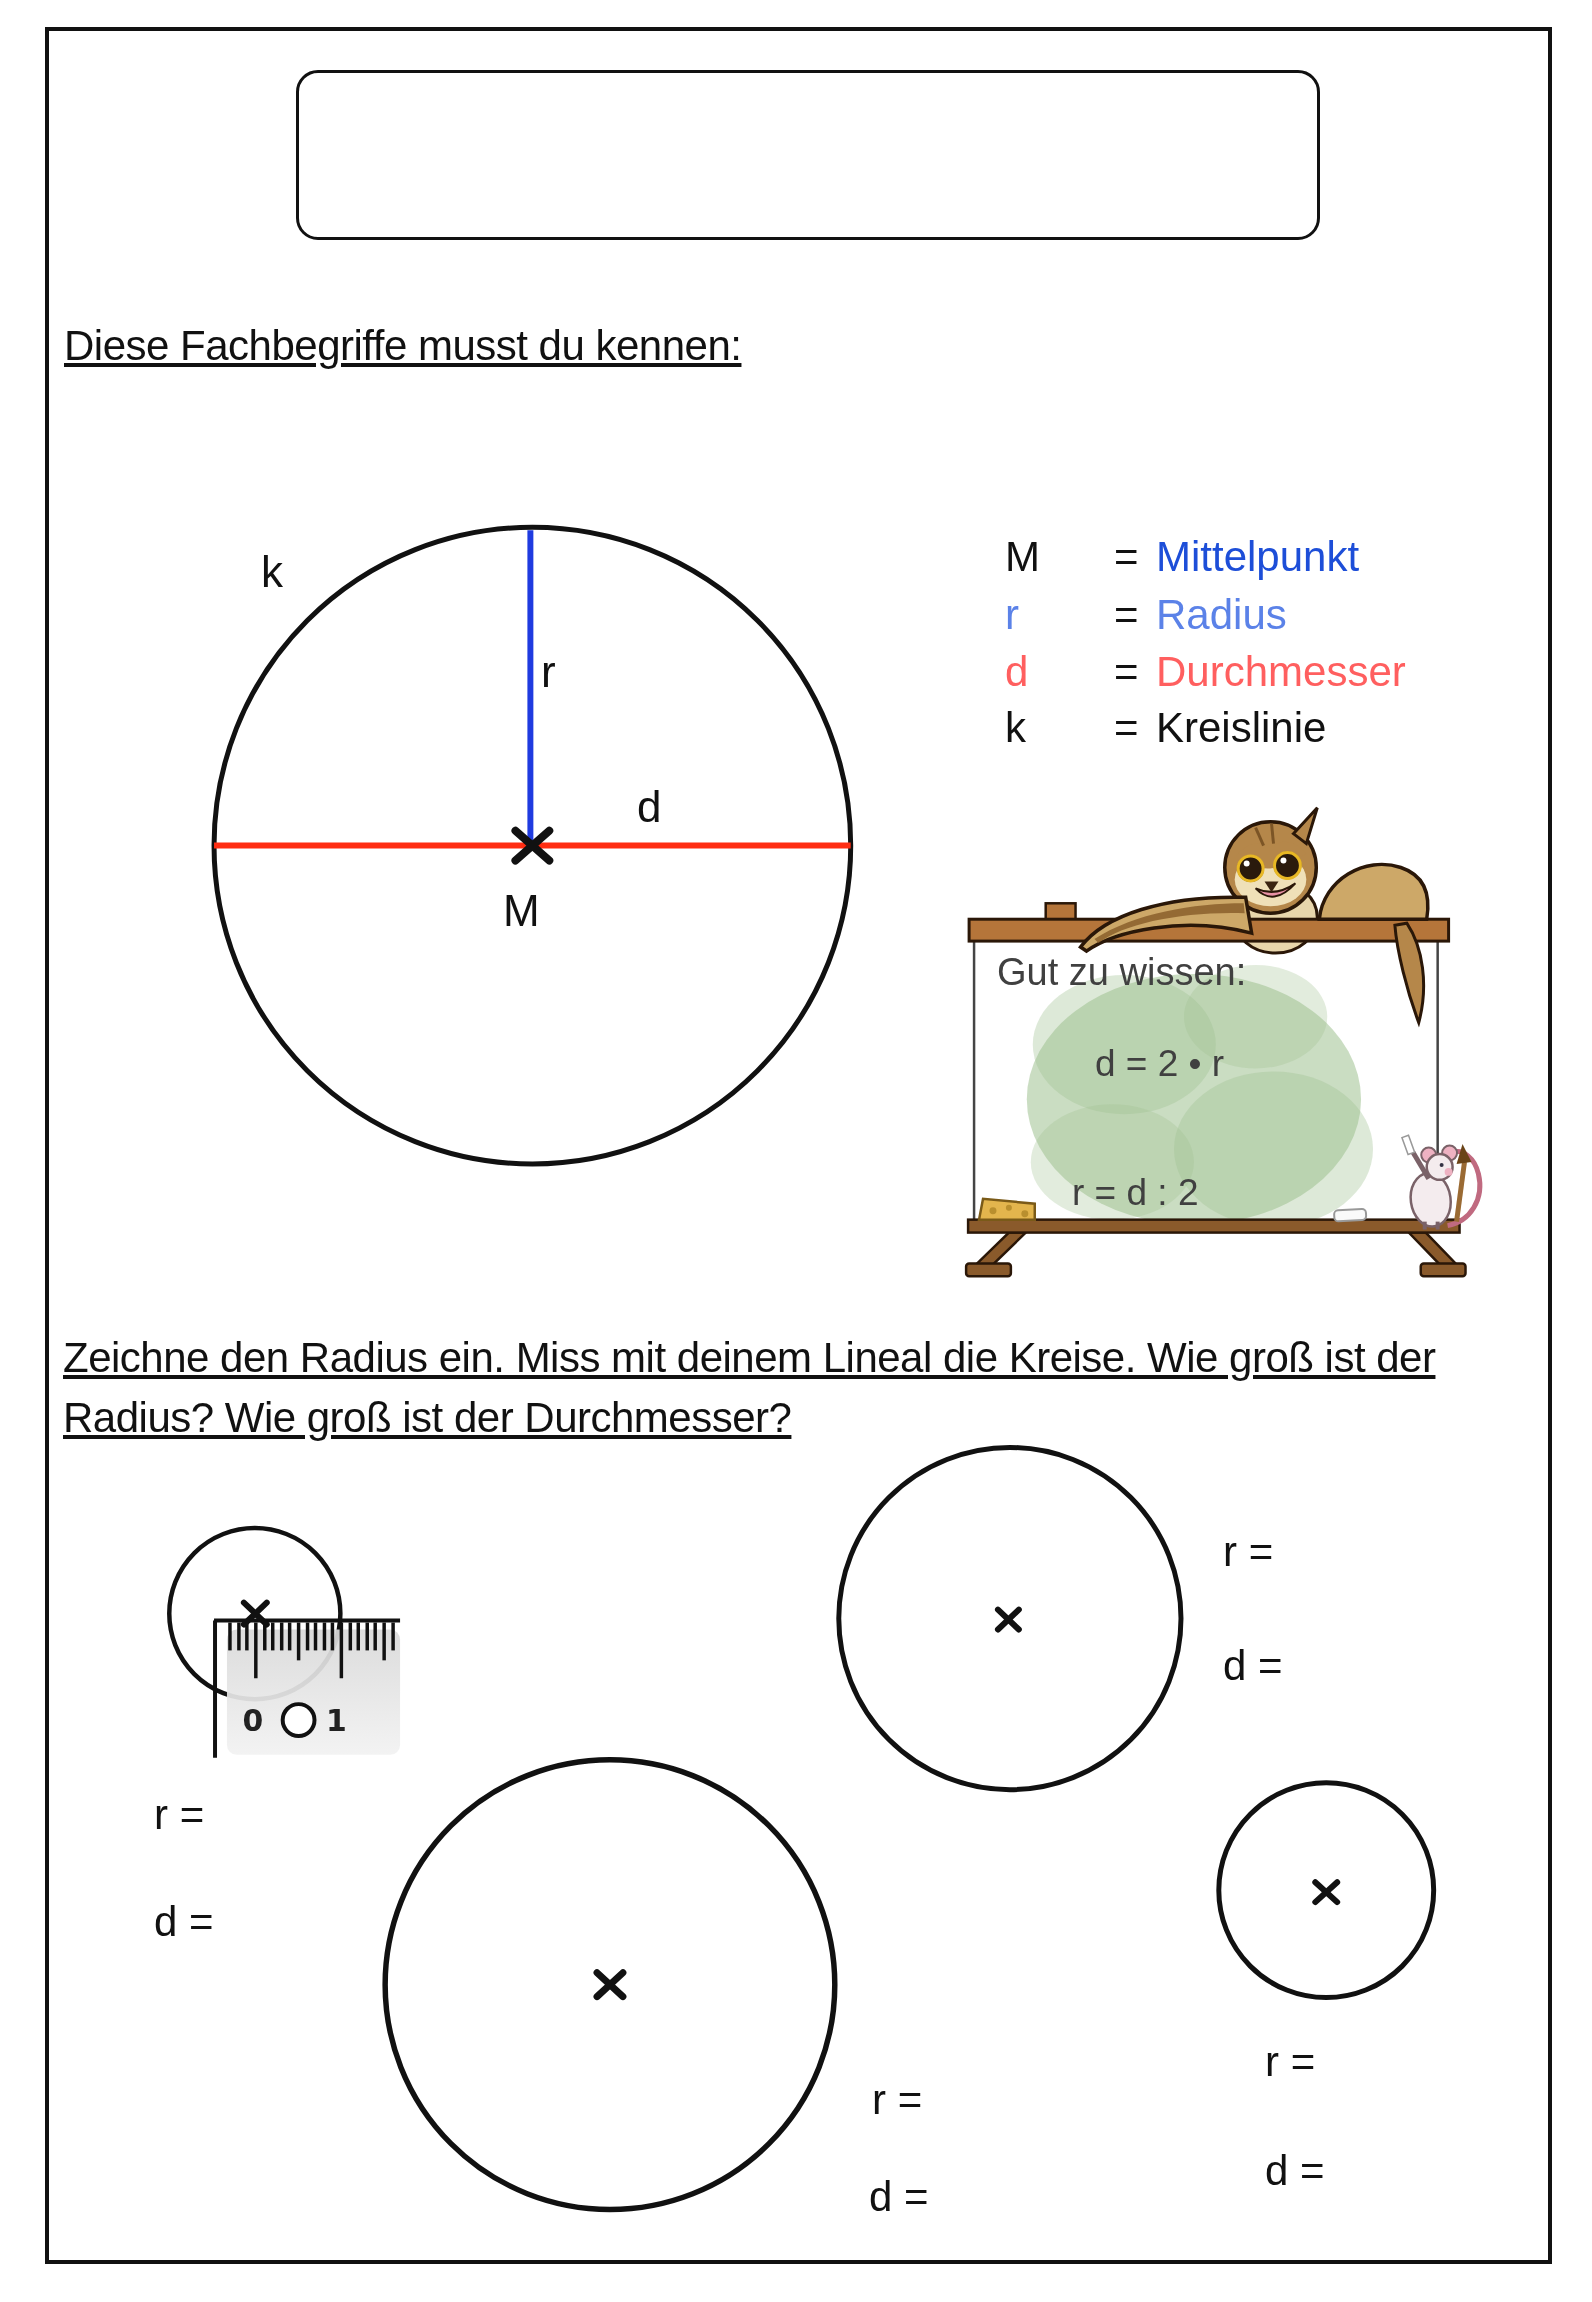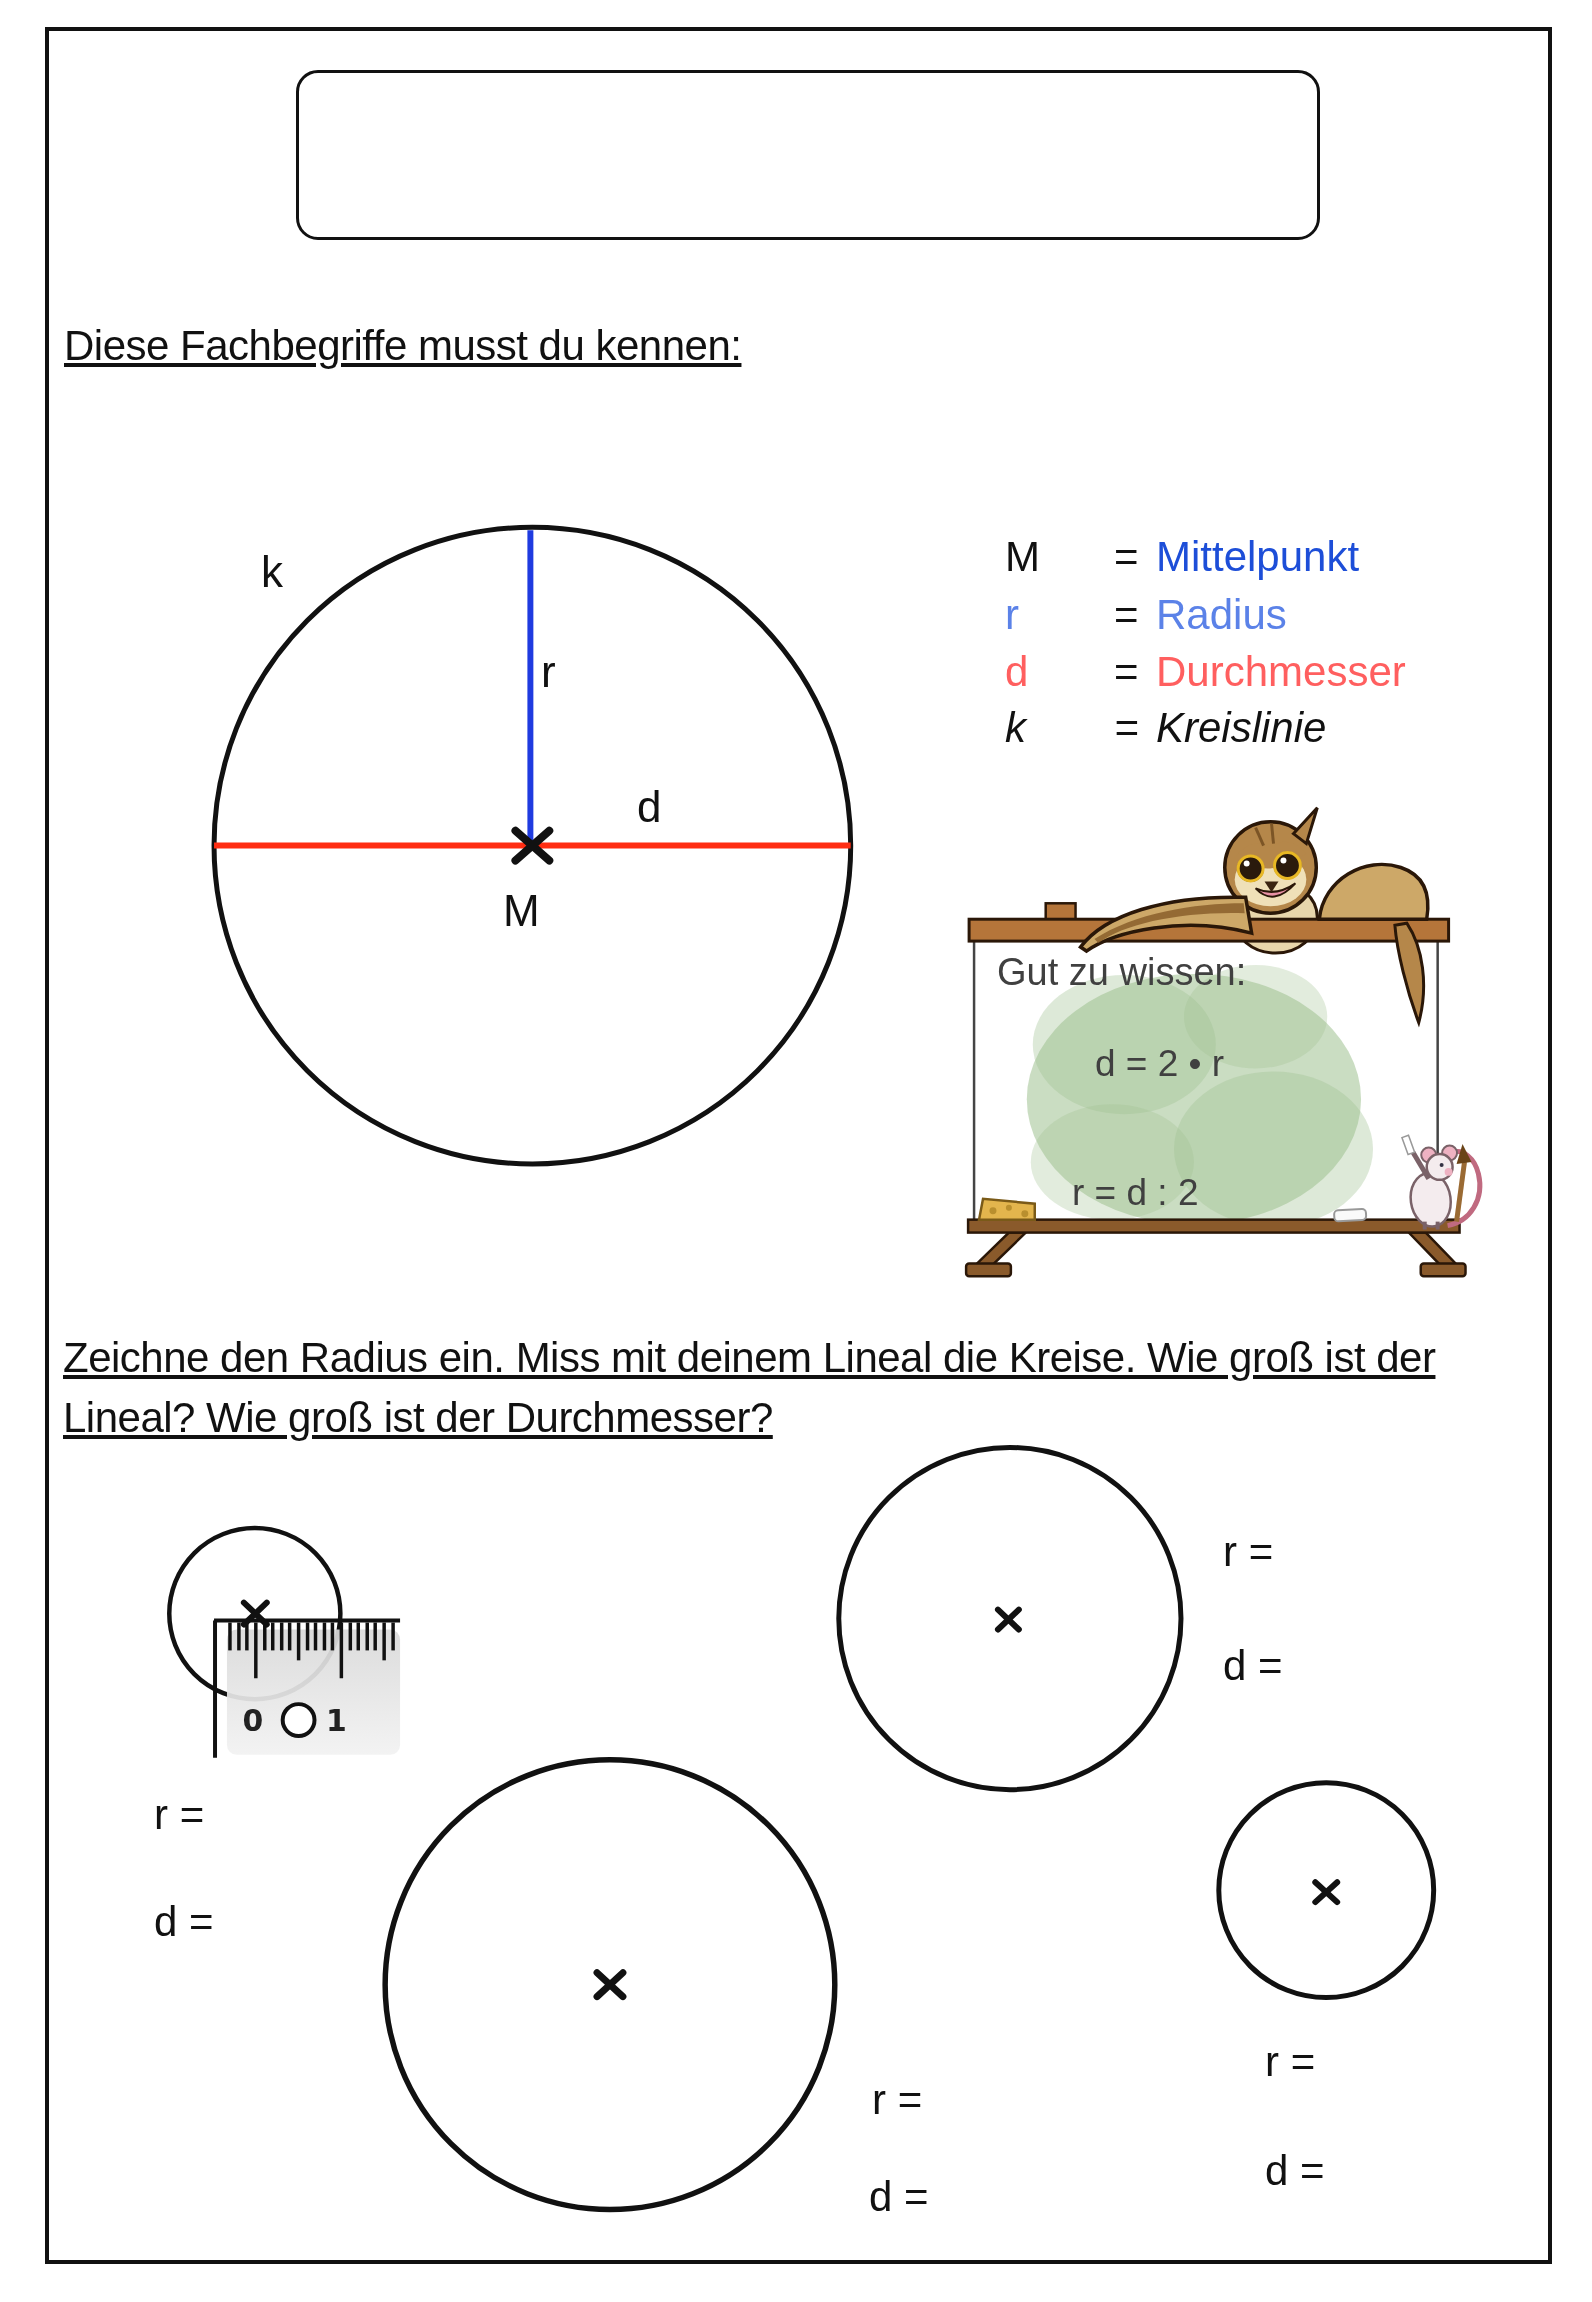--- a/index.html
+++ b/index.html
@@ -192,30 +192,30 @@
 
     <div class="legend-row" style="top:533px;">
       <span class="sym" style="color: rgb(17, 17, 17);">M</span><span class="eq">=</span><span style="color: #1d4ed8;">Mittelpunkt</span>
     </div>
     <div class="legend-row" style="top:591px;">
       <span class="sym" style="color: rgb(91, 130, 232);">r</span><span class="eq">=</span><span style="color: rgb(91, 130, 232);">Radius</span>
     </div>
     <div class="legend-row" style="top:648px;">
       <span class="sym" style="color: rgb(255, 95, 95);">d</span><span class="eq">=</span><span style="color: rgb(255, 95, 95);">Durchmesser</span>
     </div>
-    <div class="legend-row" style="top:704px;font-style:italic;">
+    <div class="legend-row" style="top:704px;">
       <span class="sym" style="color: rgb(17, 17, 17);">k</span><span class="eq">=</span><span style="color: rgb(17, 17, 17);">Kreislinie</span>
     </div>
 
     <div class="board-txt" style="left:997px;top:951px;font-size:38px;">Gut zu wissen:</div>
     <div class="board-txt" style="left:1095px;top:1043px;font-size:37px;">d = 2 • r</div>
     <div class="board-txt" style="left:1072px;top:1172px;font-size:37px;">r = d : 2</div>
 
     <div class="lbl" style="left:63px;top:1334px;">Zeichne den Radius ein. Miss mit deinem Lineal die Kreise. Wie groß ist der</div>
-    <div class="lbl" style="left:63px;top:1394px;">Lineal? Wie groß ist der Durchmesser?</div>
+    <div class="lbl" style="left:63px;top:1394px;">Radius? Wie groß ist der Durchmesser?</div>
 
     <div class="meas" style="left:154px;top:1791px;">r =</div>
     <div class="meas" style="left:154px;top:1898px;">d =</div>
 
     <div class="meas" style="left:1223px;top:1528px;">r =</div>
     <div class="meas" style="left:1223px;top:1642px;">d =</div>
 
     <div class="meas" style="left:872px;top:2076px;">r =</div>
     <div class="meas" style="left:869px;top:2173px;">d =</div>
 

